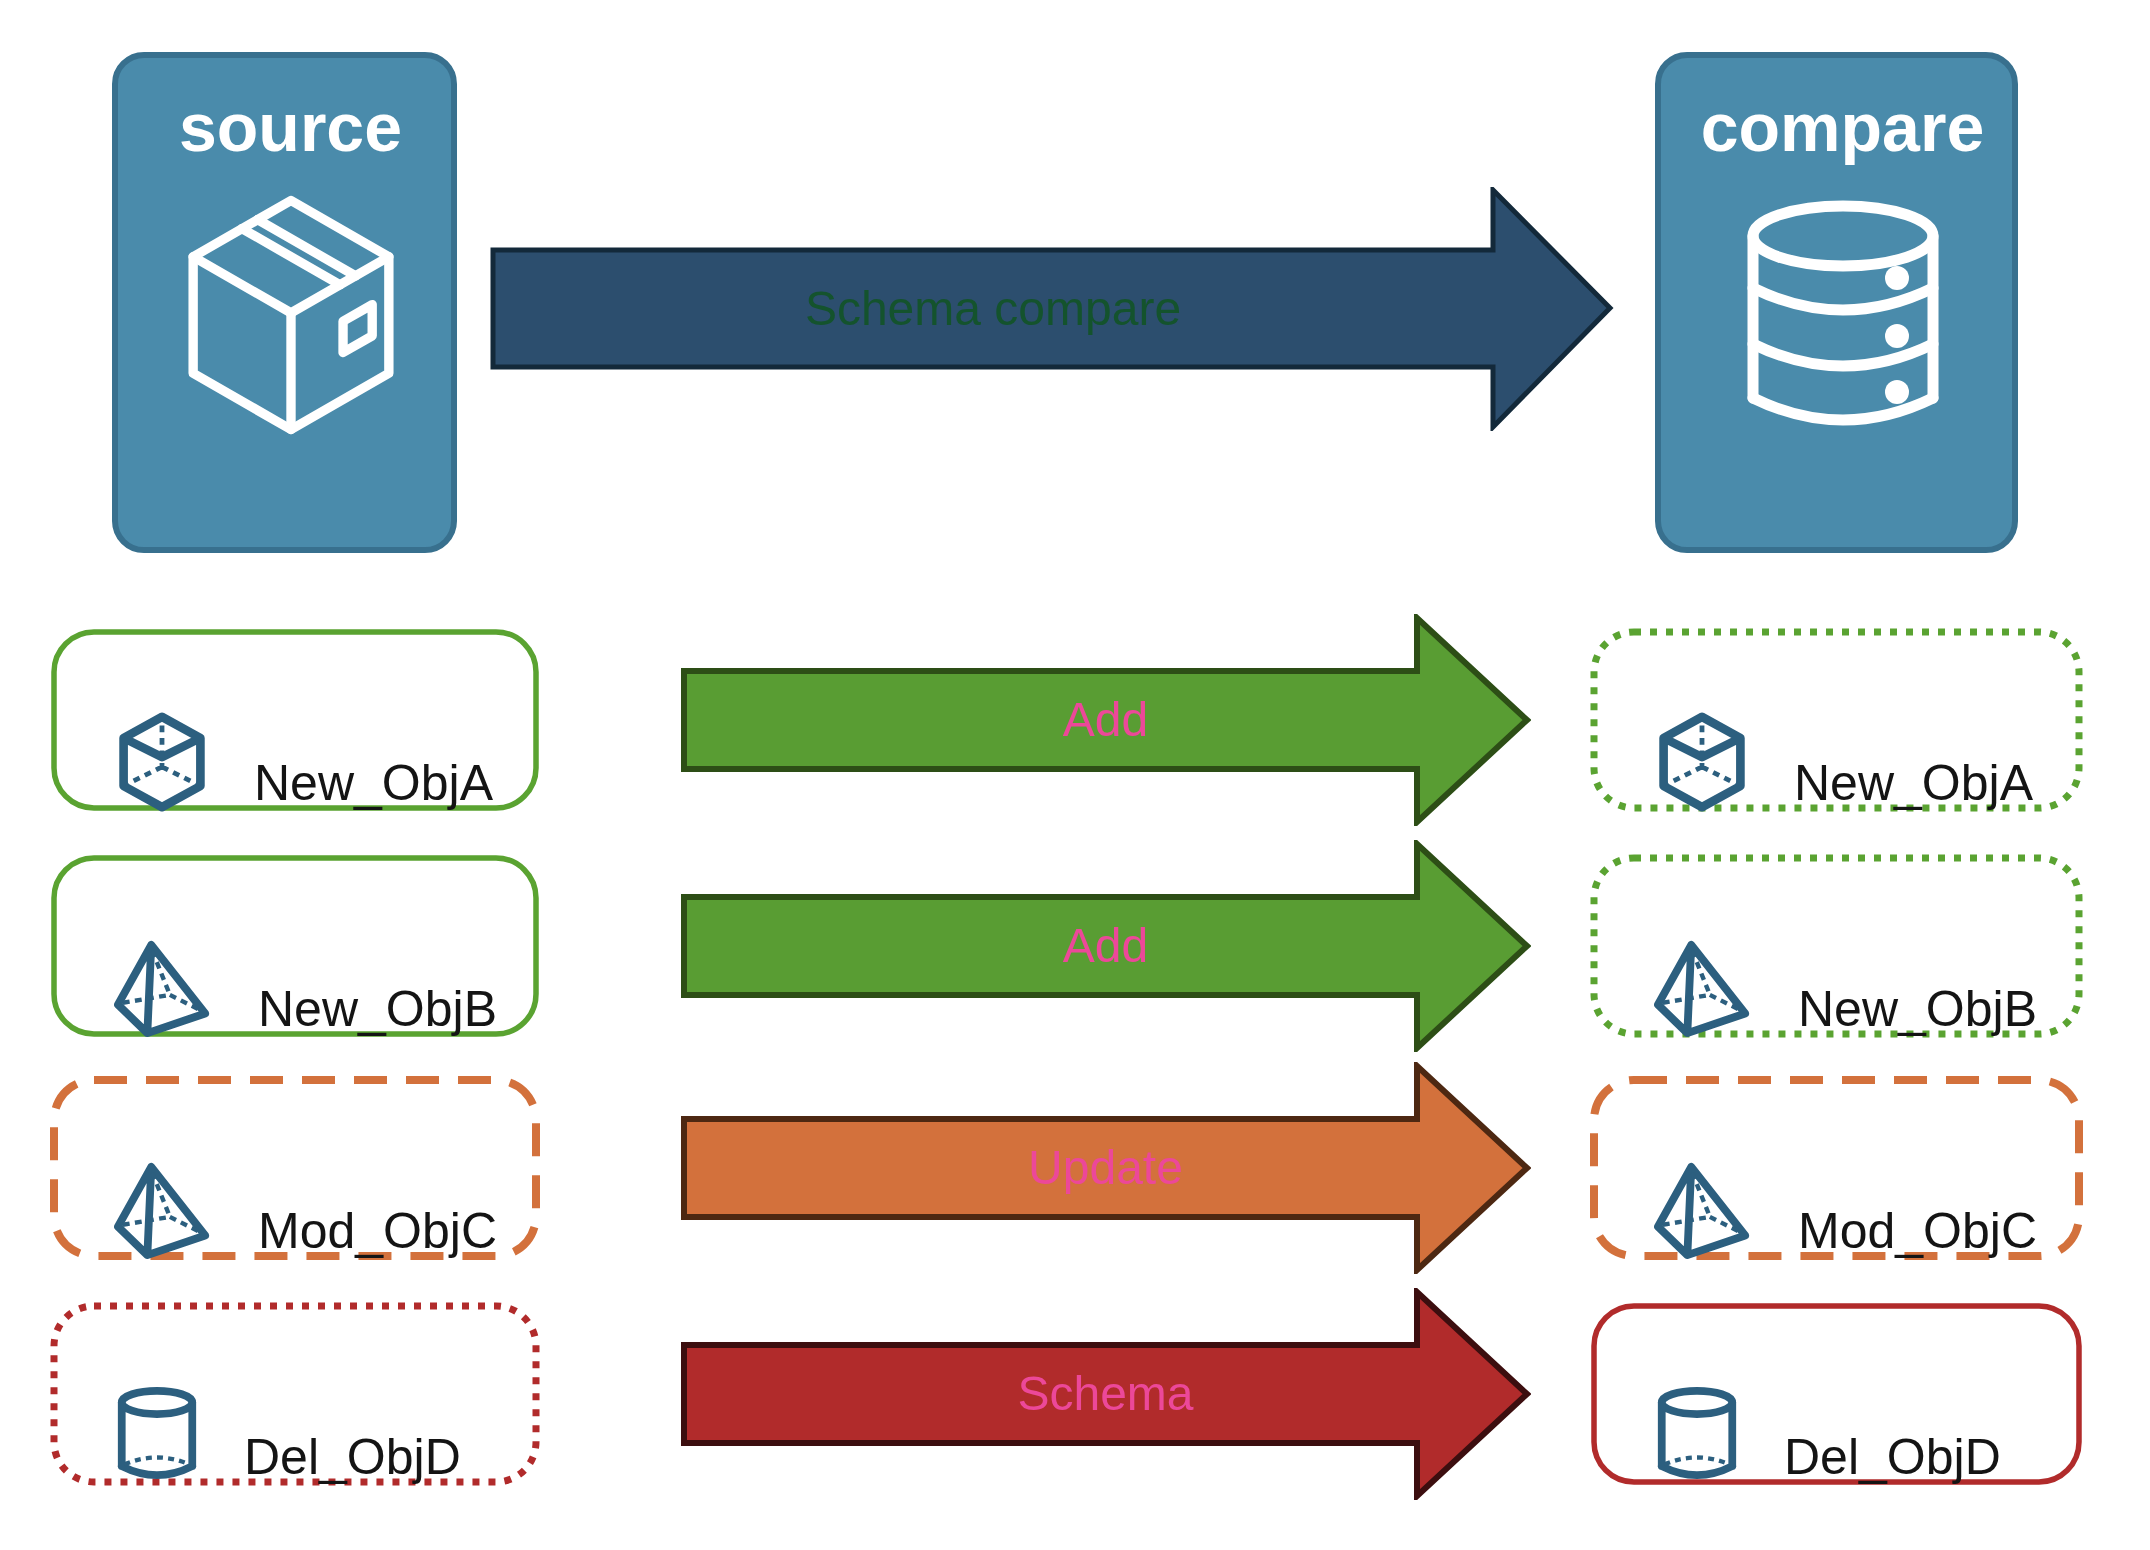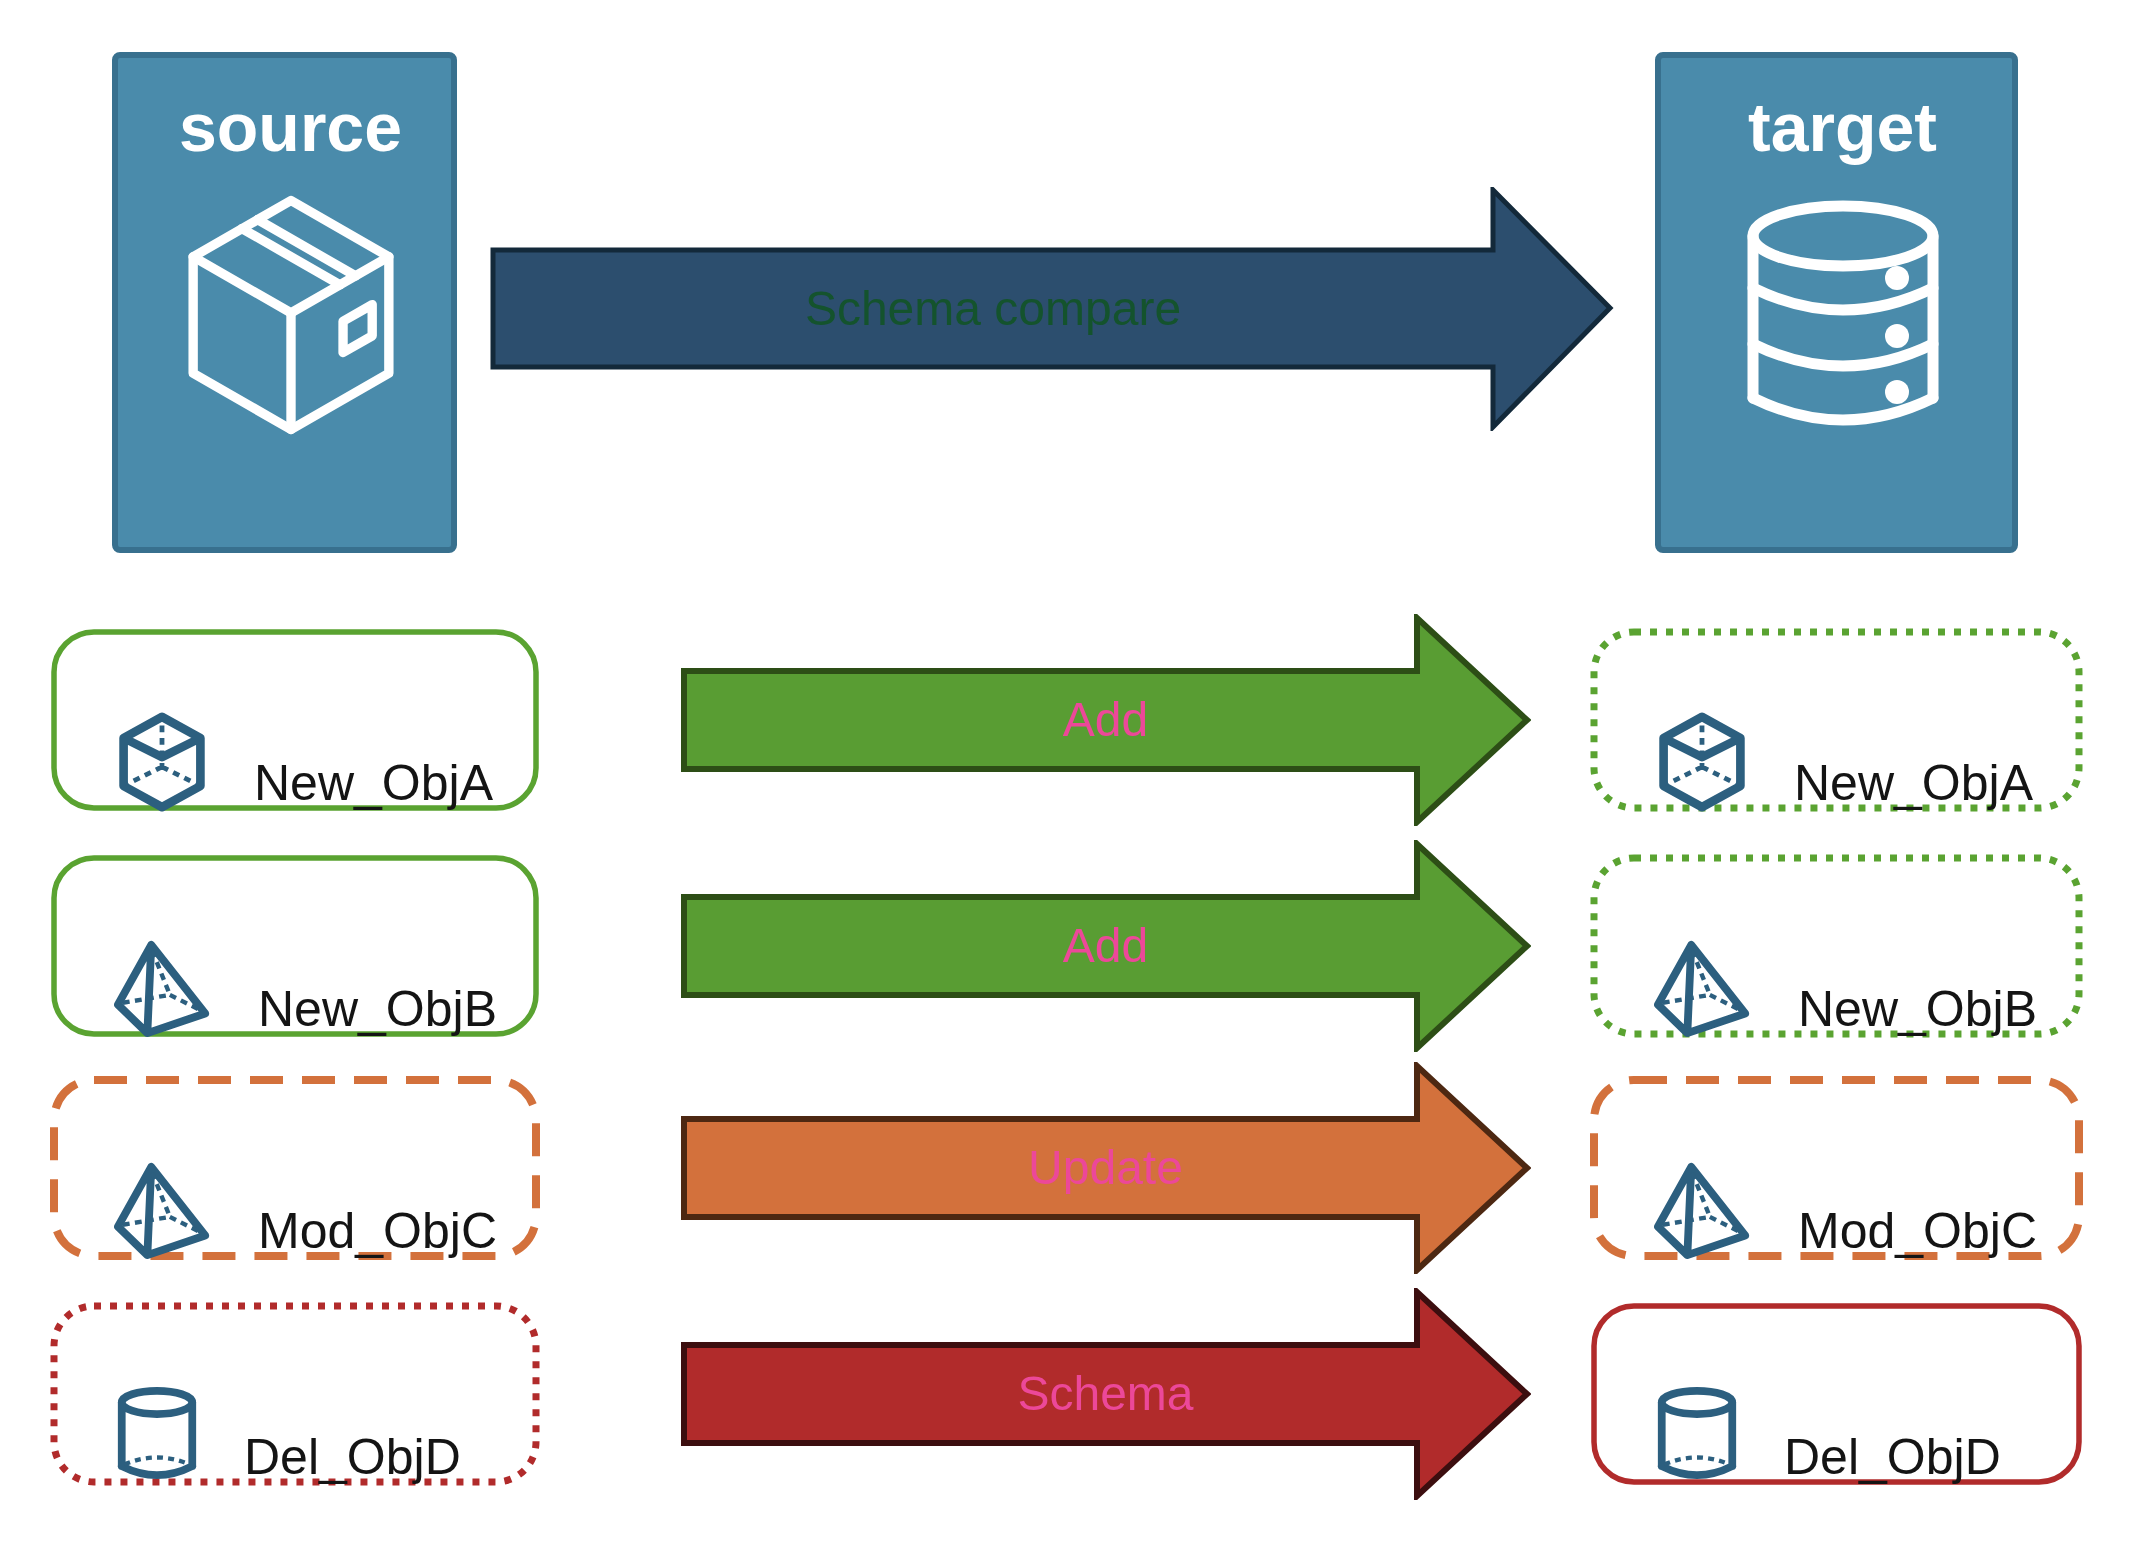--- a/index.html
+++ b/index.html
@@ -1,21 +1,21 @@
 <!DOCTYPE html>
 <html style="--node_fill: #4A8BAB; --node_border: #38708E; --navy_fill: #2C4E6E; --navy_border: #13293A; --green_fill: #599D33; --green_dark: #2D4E16; --green_border: #5AA331; --orange_fill: #D3713C; --orange_dark: #4D2812; --red_fill: #B12B2B; --red_dark: #3C0E0F; --icon_stroke: #2C5F7F; --label_color: #141414;"><head>
 <meta charset="utf-8">
 <style>
   html,body{margin:0;padding:0;background:#ffffff;}
   .canvas{position:relative;width:2150px;height:1550px;background:#ffffff;
           font-family:"Liberation Sans",sans-serif;overflow:hidden;}
 
   
   .node{position:absolute;top:52px;height:501px;background:var(--node_fill);
-        border:6px solid var(--node_border);border-radius:8px;box-sizing:border-box;
+        border:6px solid var(--node_border);border-radius:32px;box-sizing:border-box;
         display:flex;flex-direction:column;align-items:center;padding-left:12px;}
   #source-node{left:112px;width:345px;}
   #target-node{left:1655px;width:363px;}
   .node-title{margin-top:30px;font-size:68px;font-weight:bold;color:#ffffff;}
   .node-icon{margin-top:22px;}
 
   
   .main-arrow{position:absolute;left:490px;top:187px;}
   .main-arrow-label{position:absolute;left:493px;top:250px;width:1000px;height:117px;
         line-height:117px;text-align:center;font-size:48px;color:#14532d;}
@@ -47,21 +47,21 @@
       </g>
     </svg>
   </div>
 
   <svg class="main-arrow" width="1125" height="244" viewBox="0 0 1125 244">
     <polygon points="3,63 1003,63 1003,3 1120,121 1003,240 1003,180 3,180" style="fill:var(--navy_fill);stroke:var(--navy_border);stroke-width:5;stroke-linejoin:miter"></polygon>
   </svg>
   <div class="main-arrow-label">Schema compare</div>
 
   <div class="node" id="target-node">
-    <div class="node-title">target</div>
+    <div class="node-title">compare</div>
     <svg class="node-icon" width="240" height="260" viewBox="0 0 120 130">
       <g fill="none" stroke="#ffffff" stroke-width="5.5" stroke-linecap="round">
         <ellipse cx="60" cy="24" rx="45" ry="15"></ellipse>
         <path d="M15,24 L15,105 M105,24 L105,105"></path>
         <path d="M15,105 Q60,127 105,105"></path>
         <path d="M15,50 Q60,72 105,50"></path>
         <path d="M15,78 Q60,100 105,78"></path>
       </g>
       <circle cx="87" cy="45" r="6" fill="#ffffff"></circle>
       <circle cx="87" cy="74" r="6" fill="#ffffff"></circle>

